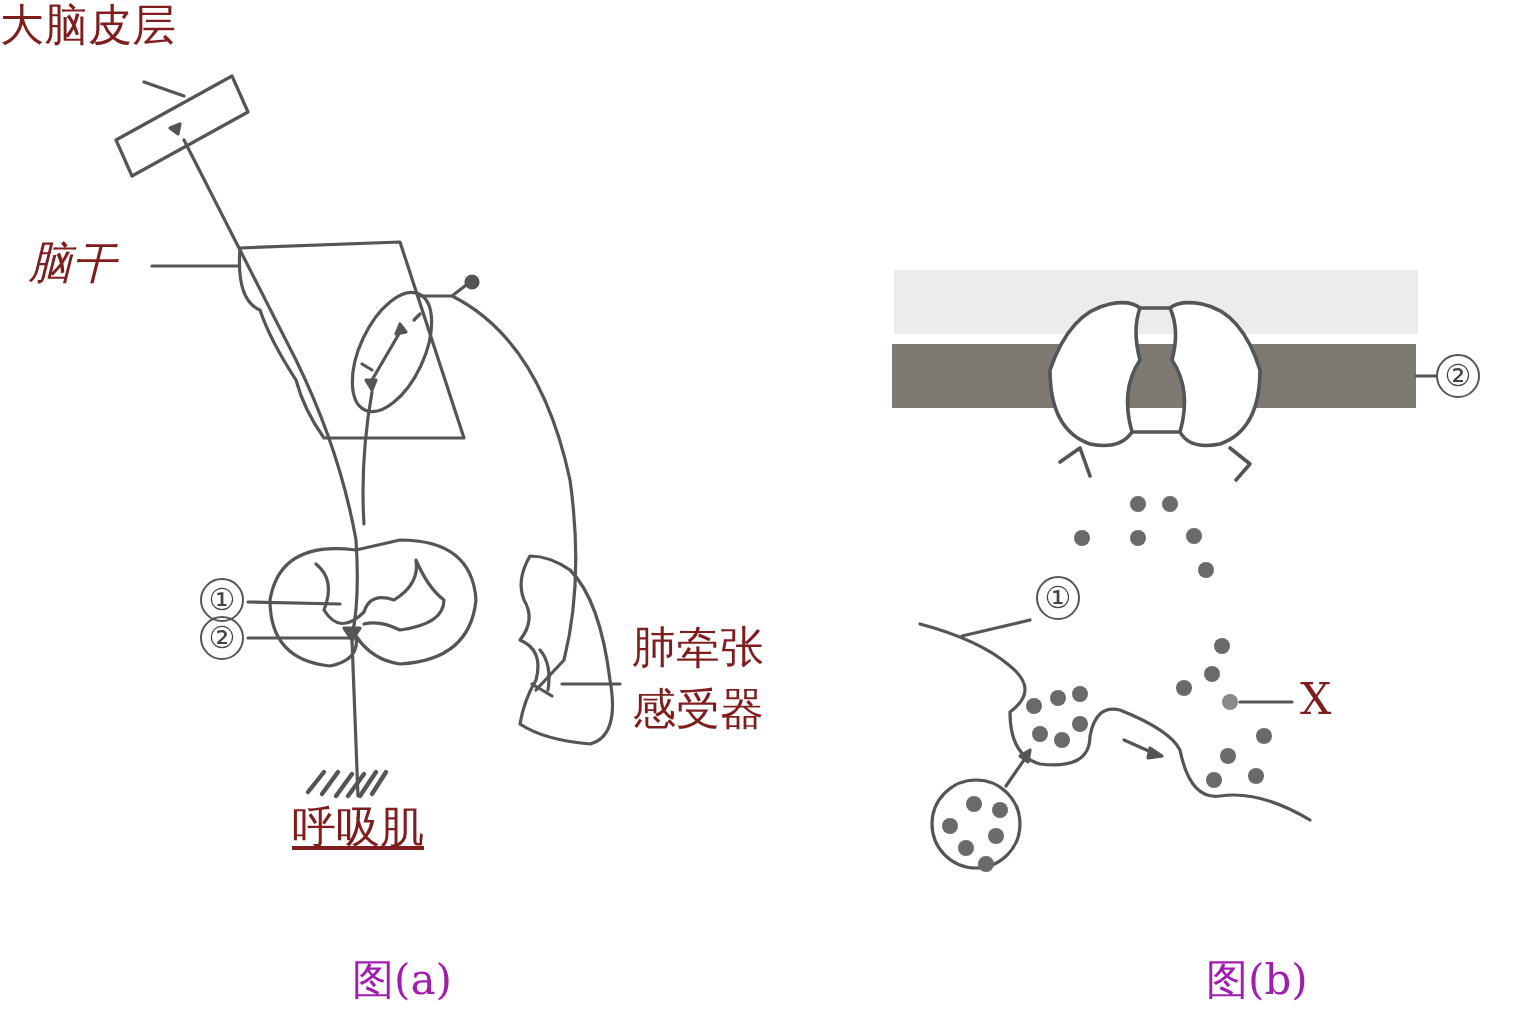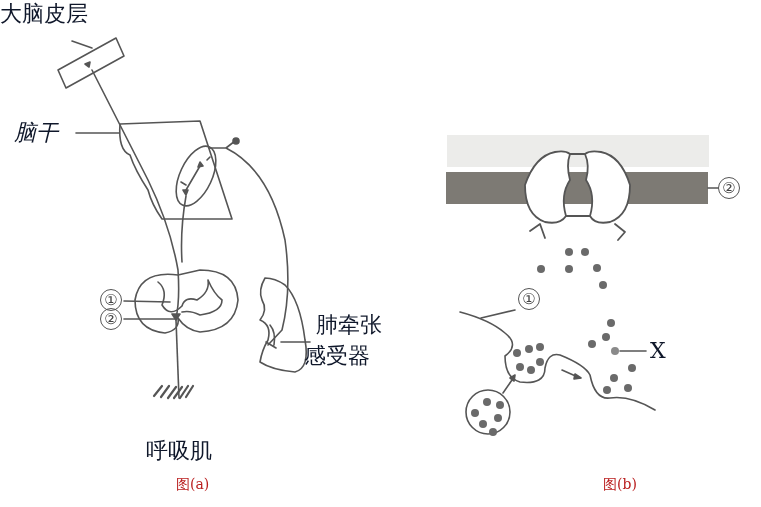--- a/index.html
+++ b/index.html
@@ -1,20 +1,20 @@
 <!DOCTYPE html>
 <html><head>
   <meta charset="utf-8">
   <style>
     html, body { margin: 0; padding: 0; background: #ffffff; }
     body { width: 761px; height: 507px; position: relative; overflow: hidden;
            font-family: "DejaVu Serif", serif; color: #444; }
     svg { position: absolute; left: 0; top: 0; }
-    .label { position: absolute; font-family: "DejaVu Sans", sans-serif; font-size: 22px; color: #0f172a; line-height: 1; white-space: nowrap; }
-    .caption { position: absolute; font-family: "DejaVu Serif", serif; font-size: 14px; color: #b91c1c; white-space: nowrap; }
+    .label { position: absolute; font-family: "DejaVu Sans", sans-serif; font-size: 22px; color: #7f1d1d; line-height: 1; white-space: nowrap; }
+    .caption { position: absolute; font-family: "DejaVu Serif", serif; font-size: 21px; color: #a21caf; white-space: nowrap; }
     .circ { position: absolute; font-family: "DejaVu Serif", serif; font-size: 15px; color: #444;
             width: 22px; height: 22px; border: 1.5px solid #555; border-radius: 50%;
             display: flex; align-items: center; justify-content: center; box-sizing: border-box; }
   </style>
 </head>
 <body>
 
 <svg width="761" height="507" viewBox="0 0 761 507">
   <g fill="none" stroke="#555" stroke-width="1.6" stroke-linecap="round" stroke-linejoin="round">
 
@@ -124,21 +124,21 @@
     <circle cx="498" cy="418" r="4"></circle>
       <circle cx="483" cy="424" r="4"></circle>
       <circle cx="493" cy="432" r="4"></circle>
   </g>
 </svg>
 
 <div class="label" style="left:0px;top:3px;">大脑皮层</div>
 <div class="label" style="left:14px;top:122px;font-style:italic;">脑干</div>
 <div class="circ" style="left:100px;top:289px;">①</div>
 <div class="circ" style="left:100px;top:308px;">②</div>
-<div class="label" style="left:146px;top:440px;">呼吸肌</div>
+<div class="label" style="left:146px;top:404px;text-decoration:underline;">呼吸肌</div>
 <div class="label" style="left:316px;top:314px;text-align:right;">肺牵张</div>
-<div class="label" style="left:304px;top:345px;">感受器</div>
+<div class="label" style="left:316px;top:345px;">感受器</div>
 <div class="caption" style="left:176px;top:476px;">图(a)</div>
 
 <div class="circ" style="left:718px;top:177px;">②</div>
 <div class="circ" style="left:518px;top:288px;">①</div>
 <div class="label" style="left:650px;top:340px;font-family:'DejaVu Serif',serif;">X</div>
 <div class="caption" style="left:603px;top:476px;">图(b)</div>
 
 </body></html>

